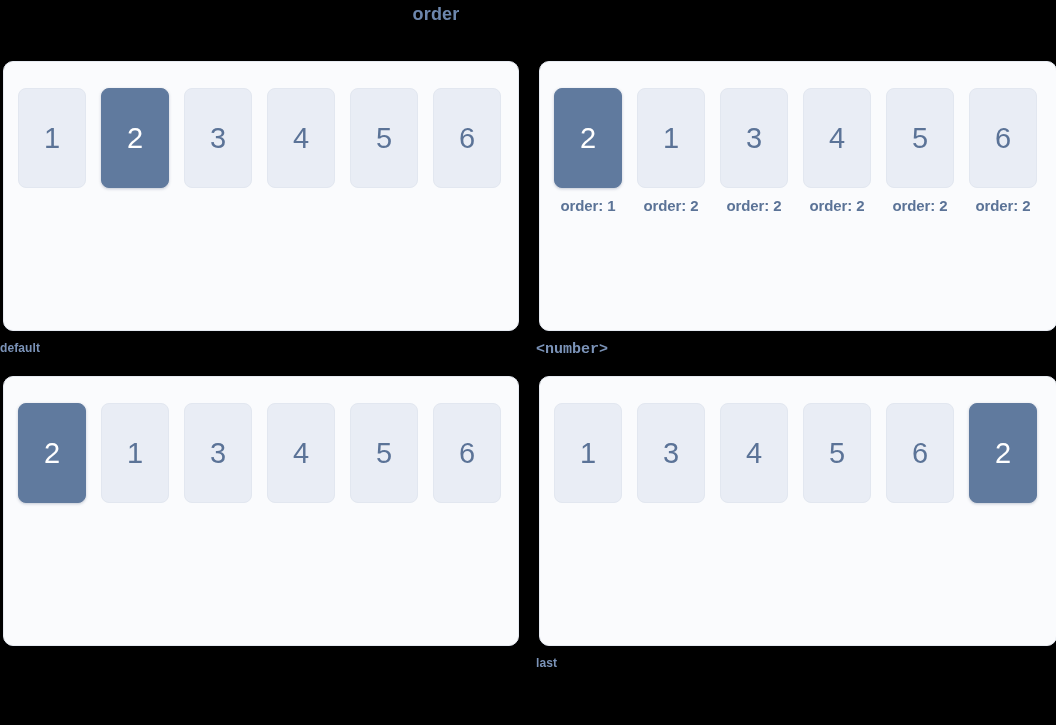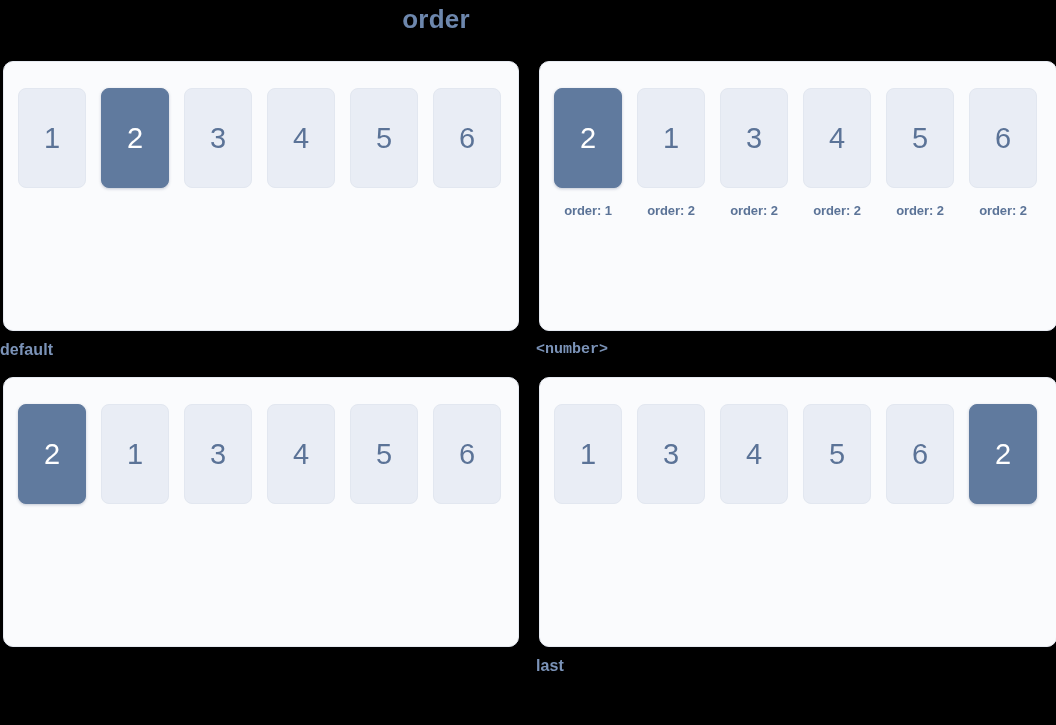--- a/index.html
+++ b/index.html
@@ -18,21 +18,21 @@
     height: 725px;
   }
 
   
   .page-title {
     position: absolute;
     top: 4px;
     left: 0;
     width: 872px;
     text-align: center;
-    font-size: 26px;
+    font-size: 18px;
     font-weight: bold;
     color: #6d87ad;
     letter-spacing: 0.2px;
   }
 
   
   .demo-grid {
     position: absolute;
     top: 61px;
     left: 3px;
@@ -97,33 +97,33 @@
   }
 
   .item.highlight {
     background: #607a9e;
     border-color: #607a9e;
     color: #ffffff;
     box-shadow: 0 1px 3px rgba(30, 50, 90, 0.25);
   }
 
   .item-note {
-    margin-top: 15px;
-    font-size: 13px;
+    margin-top: 9px;
+    font-size: 15px;
     font-weight: bold;
     color: #5b7397;
     white-space: nowrap;
     letter-spacing: -0.1px;
   }
 
   
   .panel-caption {
     margin-top: 10px;
     margin-left: -3px;
-    font-size: 16px;
+    font-size: 12px;
     font-weight: bold;
     color: #7b93b8;
     letter-spacing: 0.1px;
   }
 
   .panel-caption.mono {
     font-family: "Liberation Mono", "DejaVu Sans Mono", monospace;
     font-size: 15px;
     letter-spacing: 0;
   }

